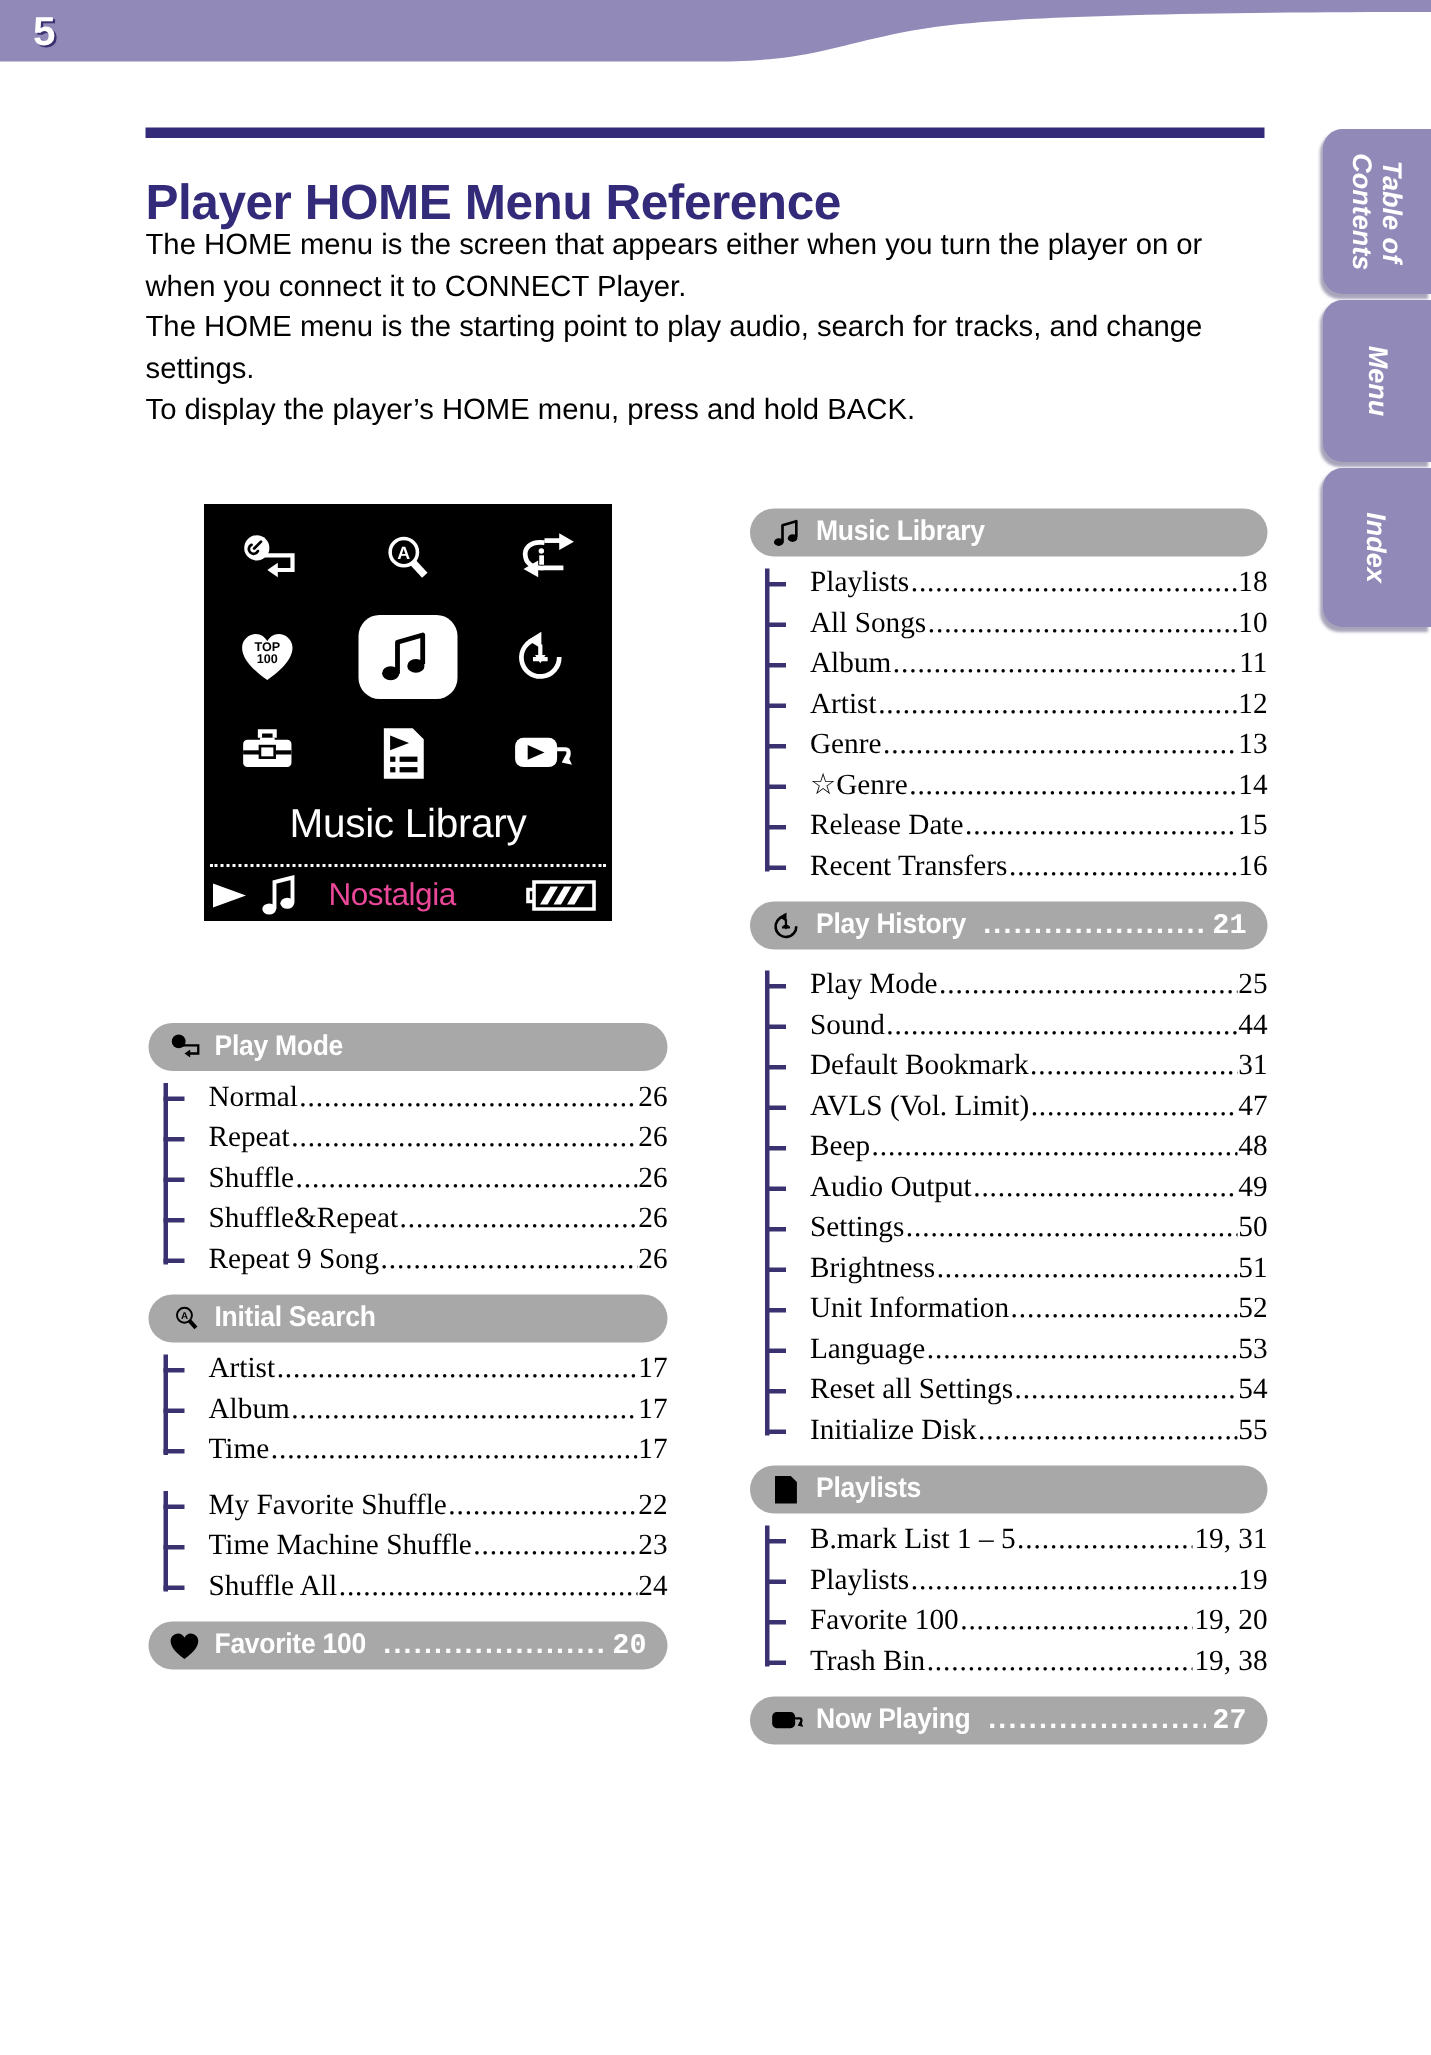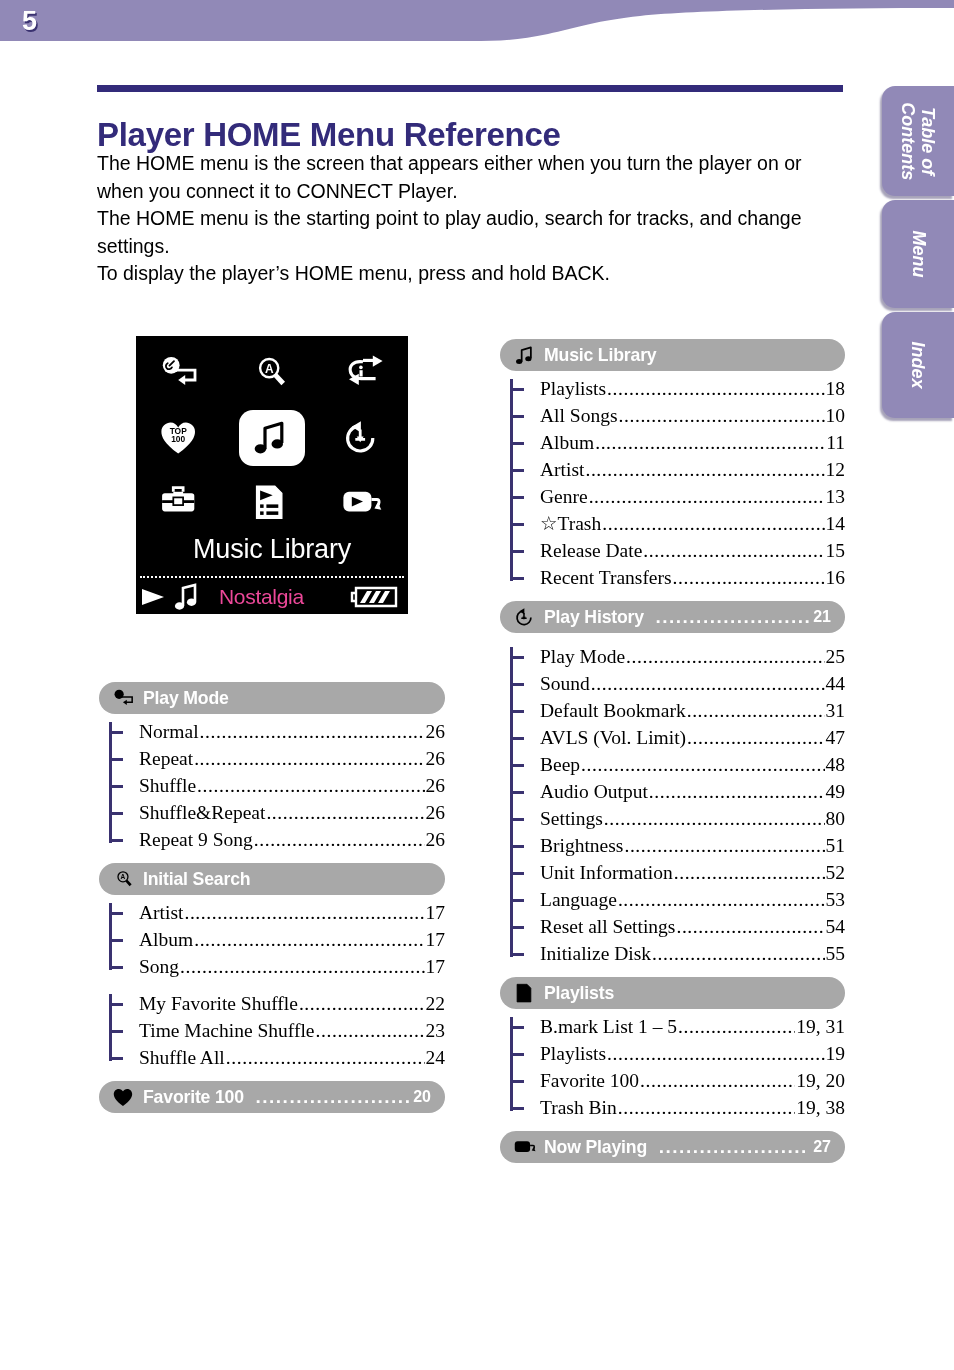--- a/index.html
+++ b/index.html
@@ -196,23 +196,23 @@
     white-space: nowrap;
     font-family: "Liberation Sans", sans-serif;
     font-weight: bold;
     font-size: 19px;
     color: #ffffff;
     letter-spacing: 1.5px;
     margin: 0 4px;
     text-align: left;
   }
   .section-head .head-page {
-    font-family: Liberation Sans, sans-serif;
+    font-family: Liberation Mono, monospace;
     font-weight: bold;
-    font-size: 16px;
+    font-size: 19px;
     color: #ffffff;
     flex: 0 0 auto;
   }
 
   
   .tree {
     position: relative;
     margin: 4px 0 0 10px;
     padding-left: 30px;
   }
@@ -462,21 +462,21 @@
           <span class="row-label">Artist</span>
           <span class="row-dots">......................................................................</span>
           <span class="row-page">17</span>
         </div>
         <div class="tree-row">
           <span class="row-label">Album</span>
           <span class="row-dots">......................................................................</span>
           <span class="row-page">17</span>
         </div>
         <div class="tree-row">
-          <span class="row-label">Song</span>
+          <span class="row-label">Time</span>
           <span class="row-dots">......................................................................</span>
           <span class="row-page">17</span>
         </div>
       </div>
     </div>
     <div class="section">
       <div class="tree">
         <div class="tree-row">
           <span class="row-label">My Favorite Shuffle</span>
           <span class="row-dots">......................................................................</span>
@@ -545,21 +545,21 @@
           <span class="row-label">Artist</span>
           <span class="row-dots">......................................................................</span>
           <span class="row-page">12</span>
         </div>
         <div class="tree-row">
           <span class="row-label">Genre</span>
           <span class="row-dots">......................................................................</span>
           <span class="row-page">13</span>
         </div>
         <div class="tree-row">
-          <span class="row-label">☆Trash</span>
+          <span class="row-label">☆Genre</span>
           <span class="row-dots">......................................................................</span>
           <span class="row-page">14</span>
         </div>
         <div class="tree-row">
           <span class="row-label">Release Date</span>
           <span class="row-dots">......................................................................</span>
           <span class="row-page">15</span>
         </div>
         <div class="tree-row">
           <span class="row-label">Recent Transfers</span>
@@ -613,21 +613,21 @@
           <span class="row-page">48</span>
         </div>
         <div class="tree-row">
           <span class="row-label">Audio Output</span>
           <span class="row-dots">......................................................................</span>
           <span class="row-page">49</span>
         </div>
         <div class="tree-row">
           <span class="row-label">Settings</span>
           <span class="row-dots">......................................................................</span>
-          <span class="row-page">80</span>
+          <span class="row-page">50</span>
         </div>
         <div class="tree-row">
           <span class="row-label">Brightness</span>
           <span class="row-dots">......................................................................</span>
           <span class="row-page">51</span>
         </div>
         <div class="tree-row">
           <span class="row-label">Unit Information</span>
           <span class="row-dots">......................................................................</span>
           <span class="row-page">52</span>

